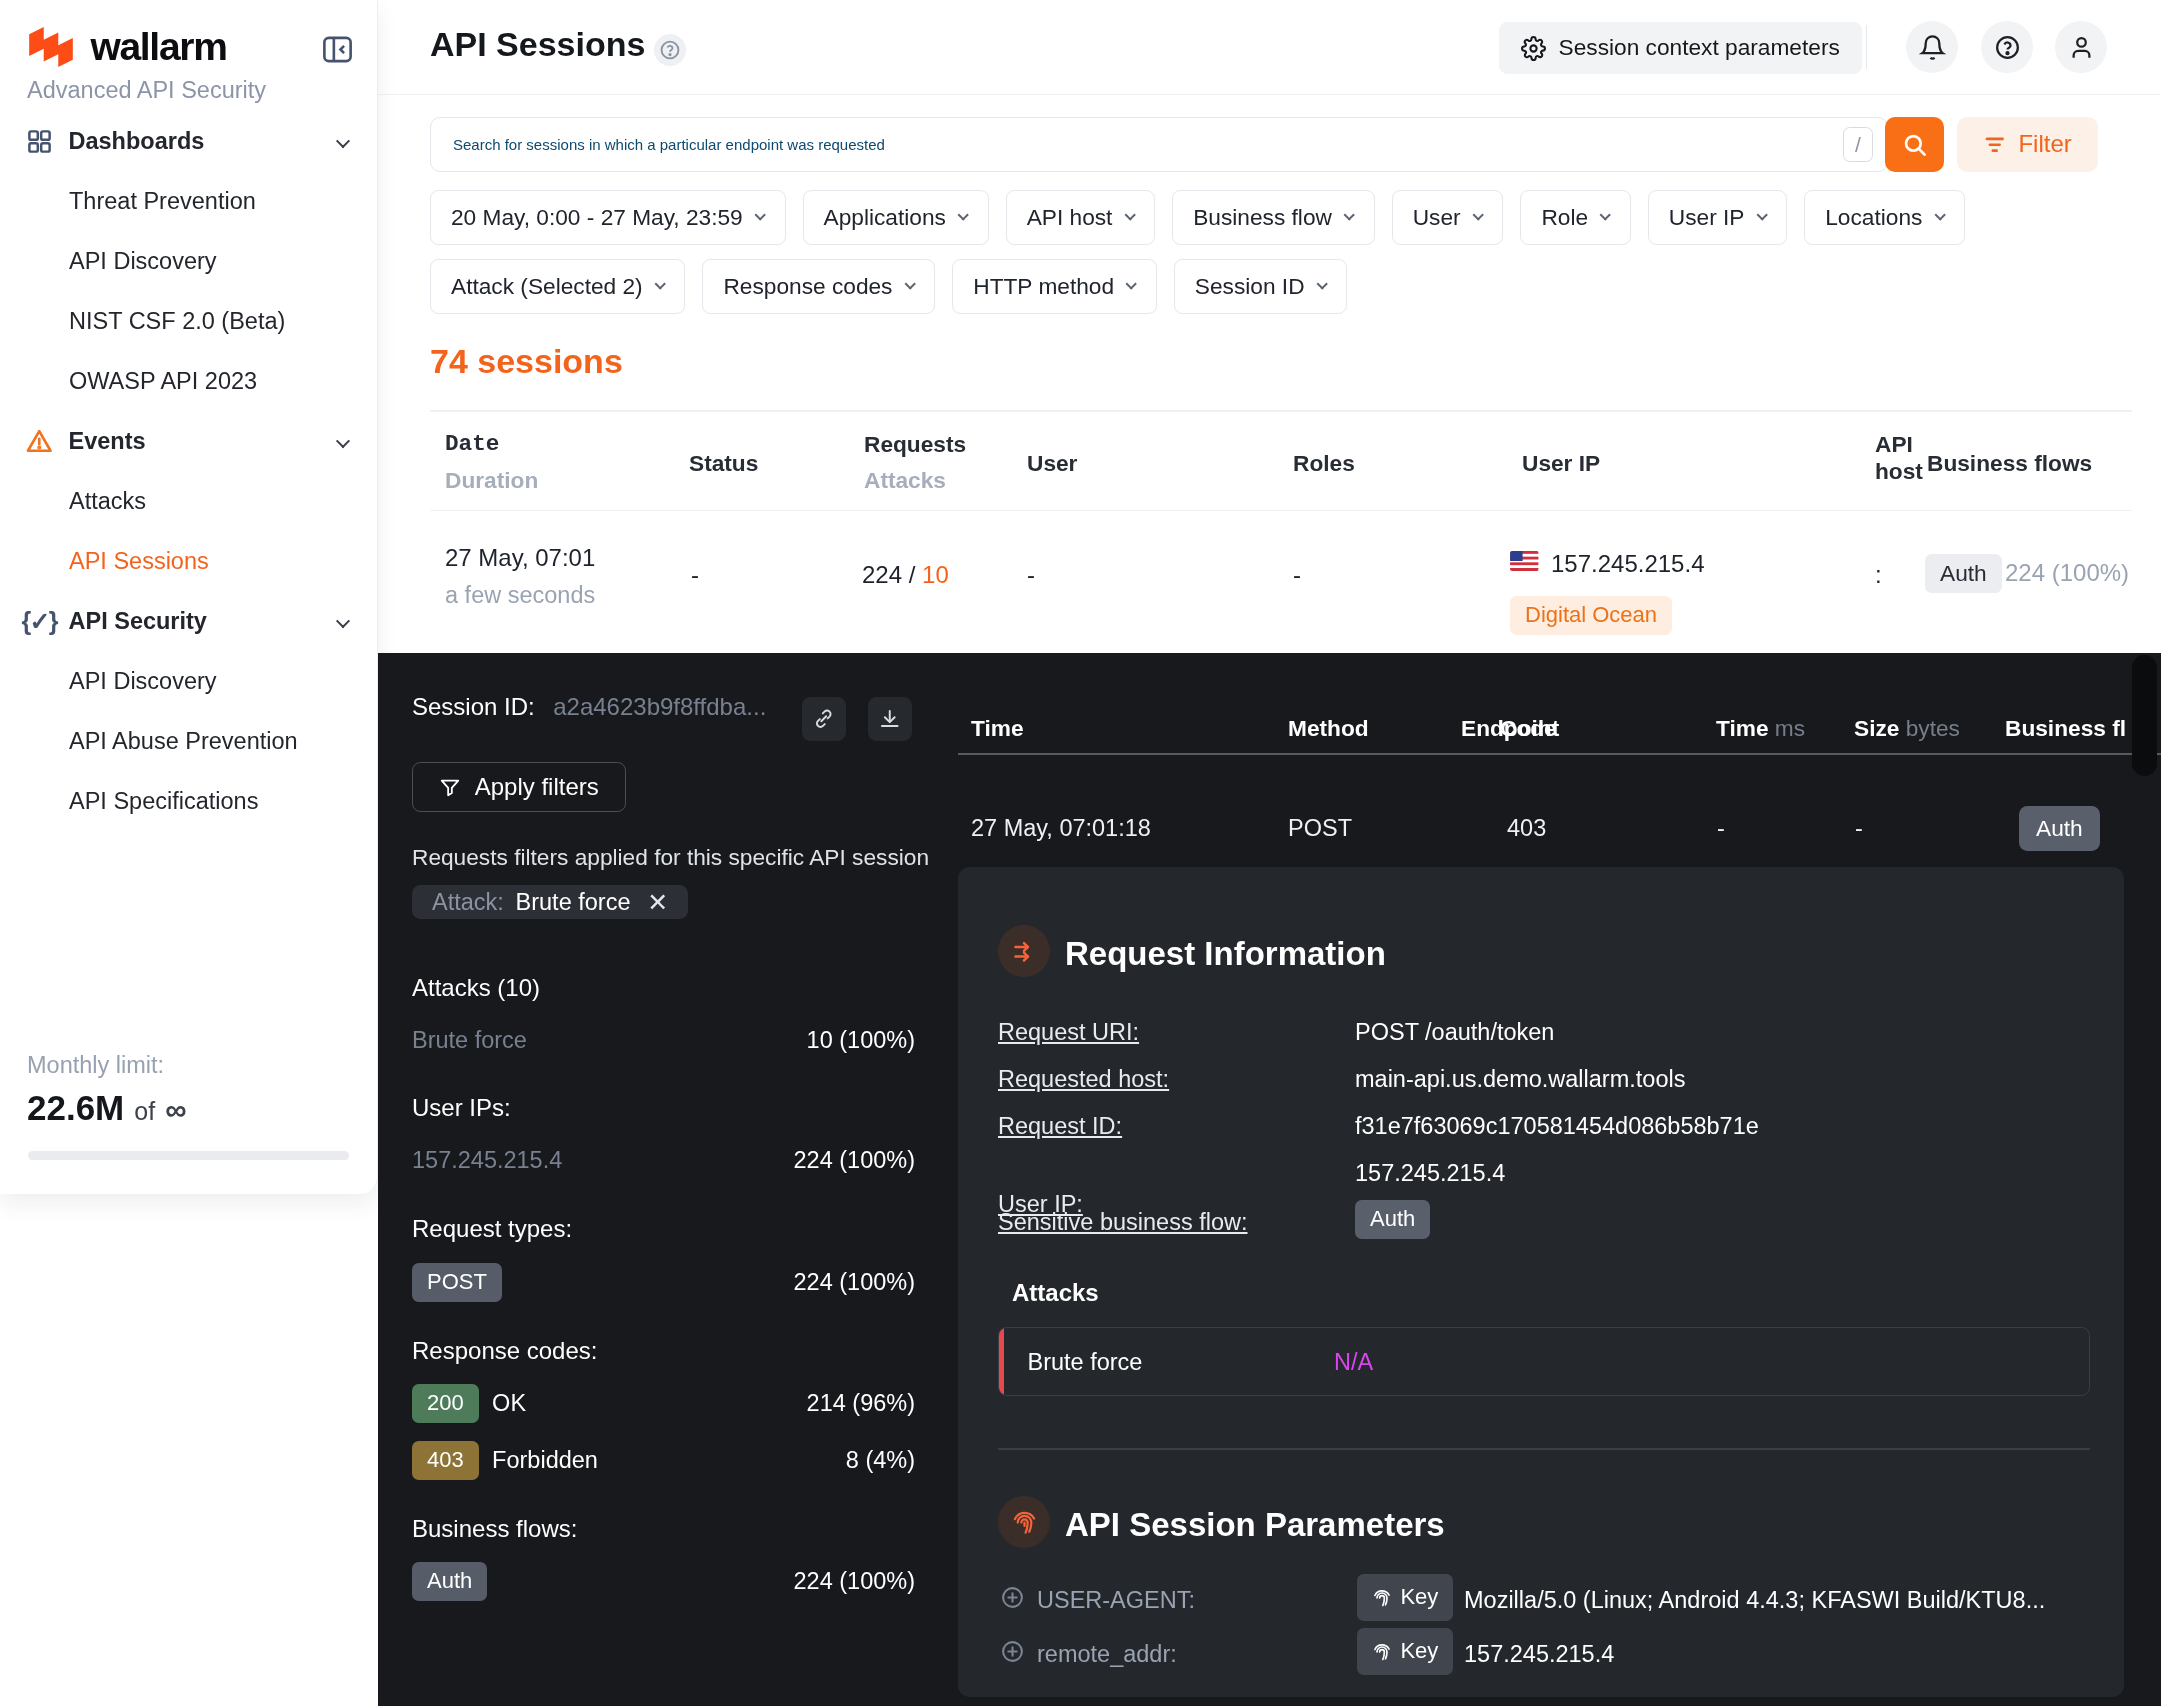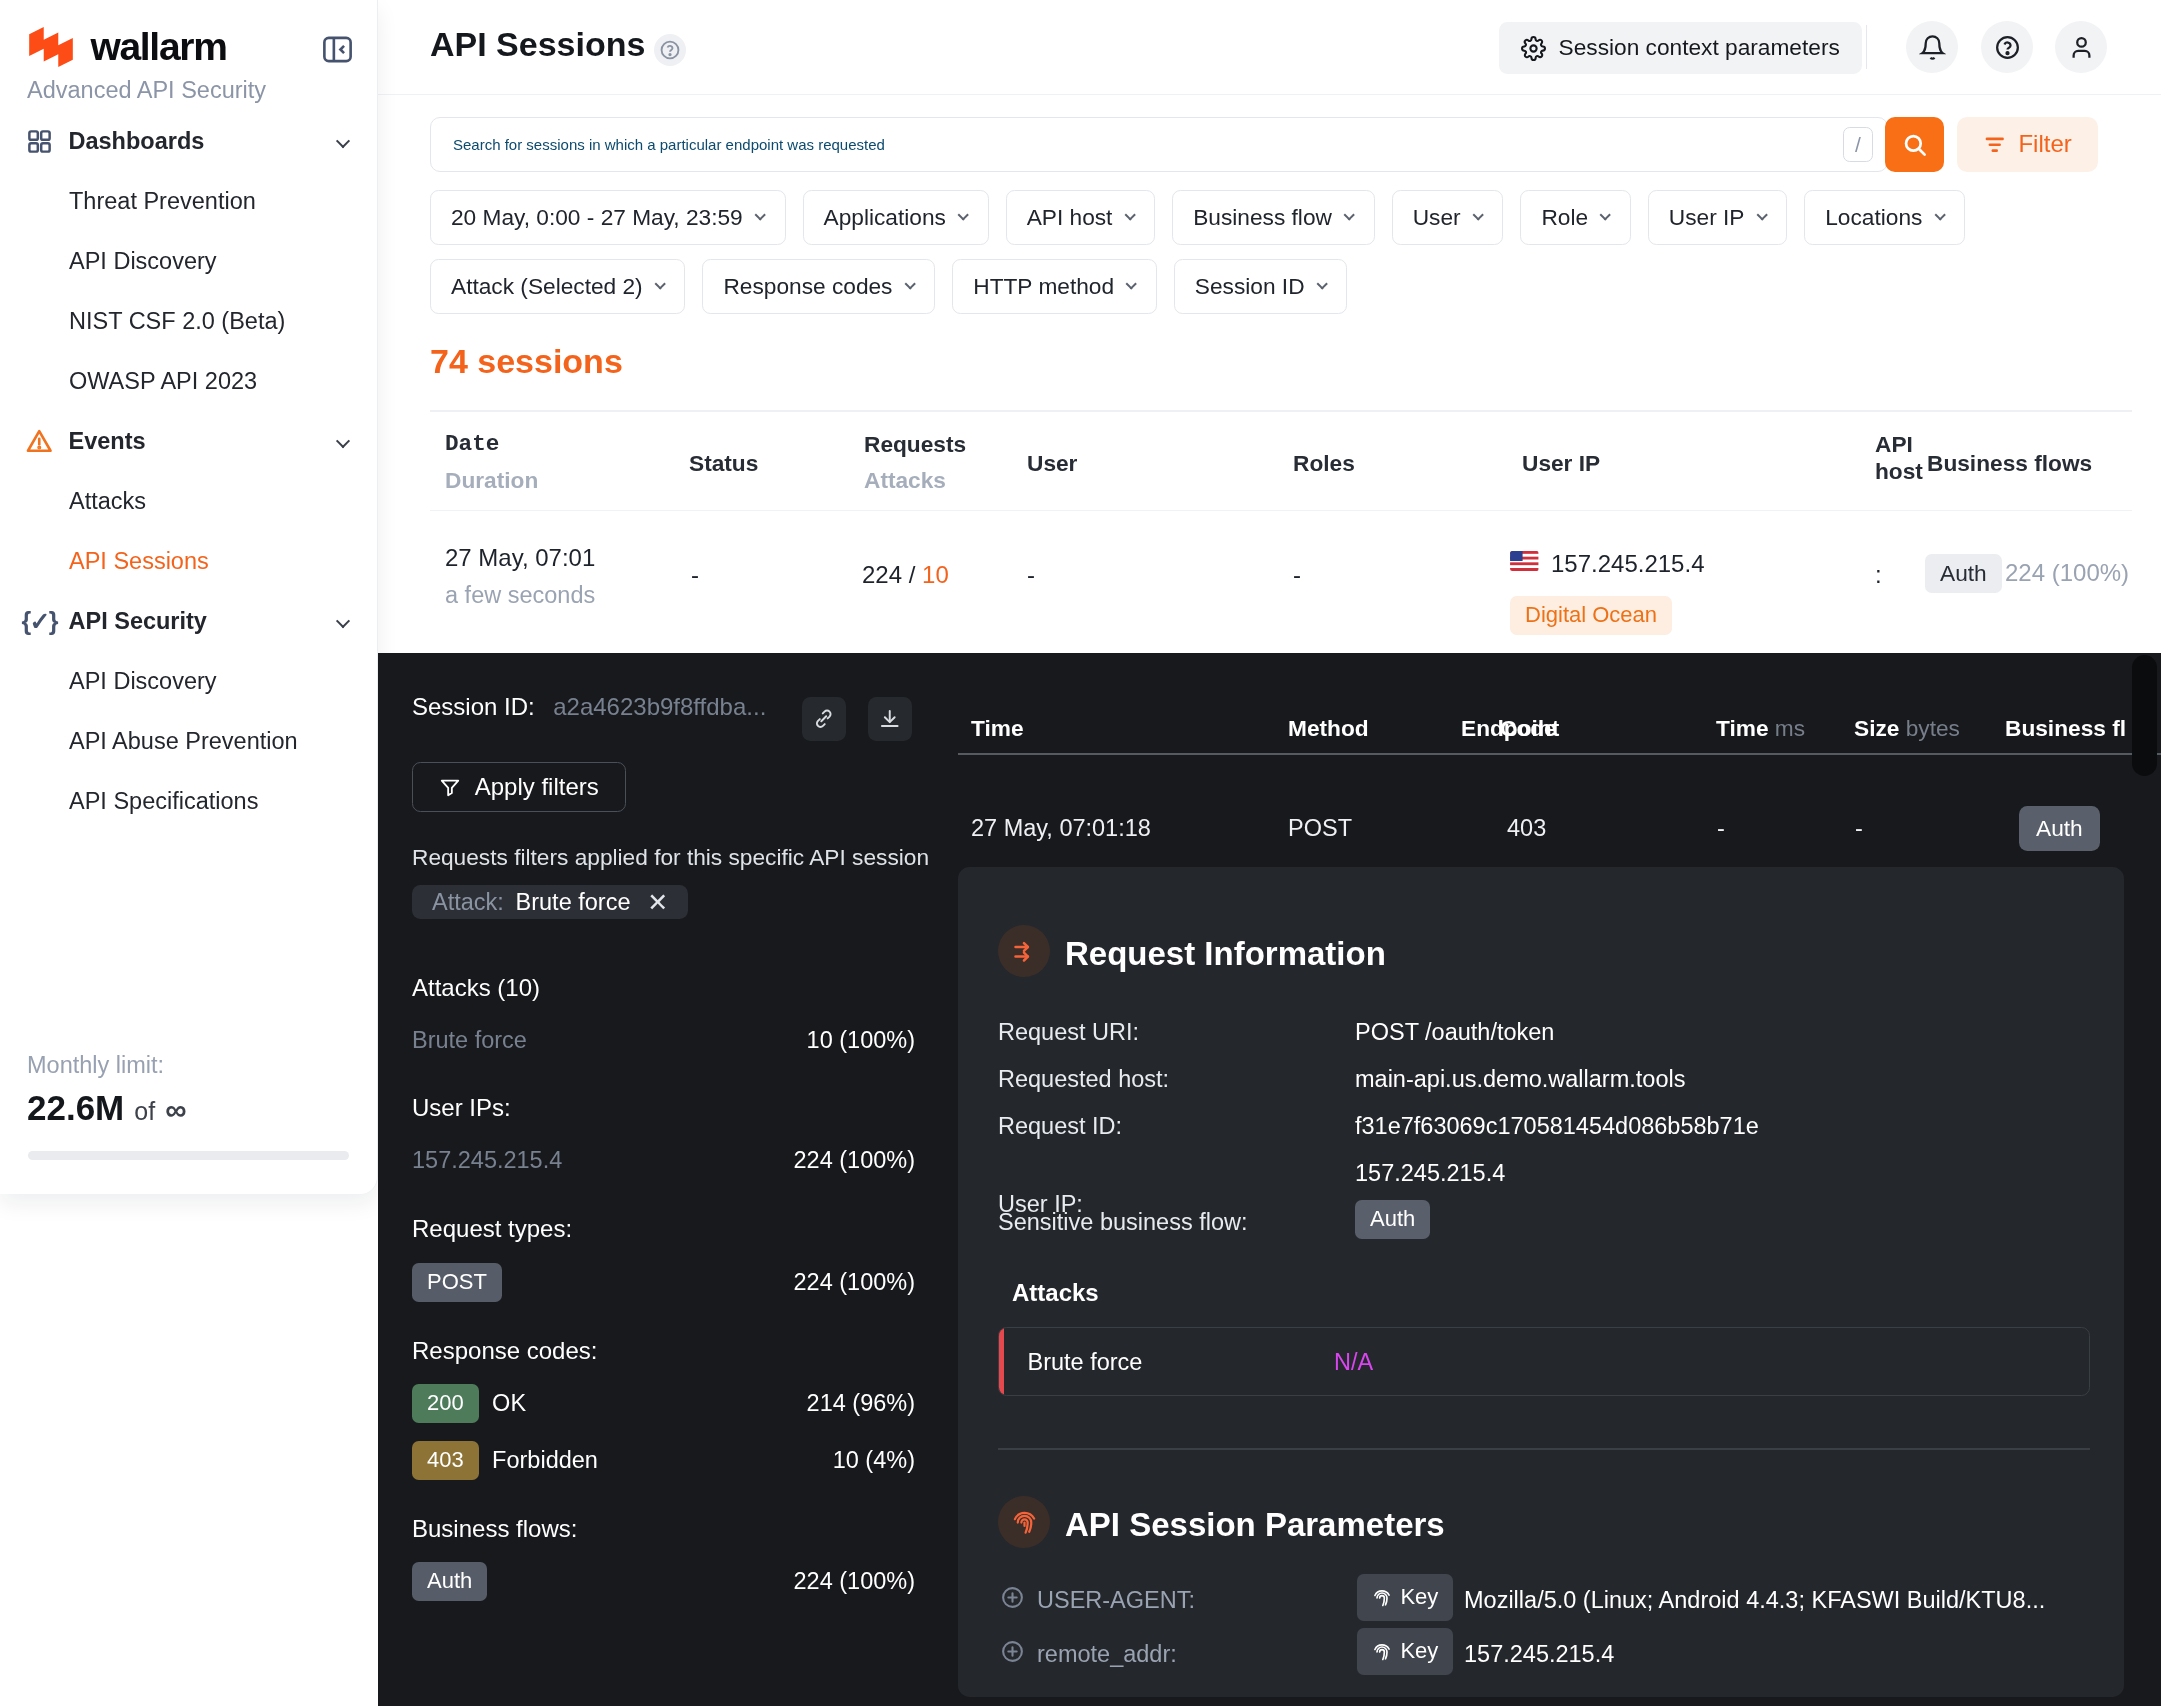--- a/index.html
+++ b/index.html
@@ -93,21 +93,21 @@
   .rt-unit { color:#767e8a; font-weight:normal; }
   .rt-divider { position:absolute; left:580px; top:100px; width:1203px; height:1.7px; background:#565a61; }
   .rt-cell { position:absolute; font-size:23.5px; color:#eef0f3; white-space:nowrap; }
   .rt-auth { position:absolute; left:1641px; top:153px; height:45px; padding:0 17px; background:#5a606b; border-radius:8.4px; color:#fff; font-size:22.7px; display:inline-flex; align-items:center; }
   .scroll-thumb { position:absolute; left:1754px; top:1.7px; width:25px; height:121px; background:#0b0c0e; border-radius:12.6px; cursor:grab; }
 
   
   .info-card { position:absolute; left:580px; top:214px; width:1166px; height:830px; background:#24272c; border-radius:11.7px; }
   .icircle { position:absolute; width:52px; height:52px; border-radius:50%; background:#3b2e28; display:flex; align-items:center; justify-content:center; color:#f4633a; }
   .card-title { position:absolute; left:107px; font-size:33px; font-weight:bold; color:#fff; }
-  .f-label { position:absolute; left:40px; font-size:23.5px; color:#e8ebef; }
+  .f-label { position:absolute; left:40px; font-size:23.5px; color:#e8ebef;text-decoration:underline; }
   .f-value { position:absolute; left:397px; font-size:23.5px; color:#fff; }
   .card-badge { position:absolute; left:397px; height:39px; padding:0 15px; background:#5a606b; border-radius:6.7px; color:#fff; font-size:22px; display:inline-flex; align-items:center; }
   .atk-sub { position:absolute; left:54px; top:412px; font-size:24px; font-weight:bold; color:#fff; }
   .atk-card { position:absolute; left:40px; top:460px; width:1092px; height:69px; border:1.7px solid #3a3e45; border-radius:8.4px; overflow:hidden; }
   .atk-card::before { content:""; position:absolute; left:0; top:0; bottom:0; width:5px; background:#e5484d; }
   .atk-name { position:absolute; left:28.5px; top:20px; font-size:23.5px; color:#fff; }
   .atk-na { position:absolute; left:335px; top:20px; font-size:23.5px; color:#d946ef; }
   .card-divider { position:absolute; left:40px; top:581px; width:1092px; height:1.7px; background:#3a3e45; }
   .p-plus { position:absolute; left:42px; color:#7b8494; }
   .p-label { position:absolute; left:79px; font-size:23.5px; color:#9aa3b2; }
@@ -428,21 +428,21 @@
         <span class="dbadge c200">200</span>
         <span class="badge-row-name">OK</span>
       </span>
     <span class="val">214 (96%)</span>
   </div>
   <div class="stat-row" style="top:788px; height:39px;">
     <span style="display:flex; align-items:center;">
         <span class="dbadge c403">403</span>
         <span class="badge-row-name">Forbidden</span>
       </span>
-    <span class="val">10 (4%)</span>
+    <span class="val">8 (4%)</span>
   </div>
 
   <div class="sec-title" style="top:862px;">Business flows:</div>
   <div class="stat-row" style="top:909px; height:39px;">
     <span class="dbadge">Auth</span>
     <span class="val">224 (100%)</span>
   </div>
 
   <span class="rt-col" style="left:593px; top:62px;">Time</span>
   <span class="rt-col" style="left:910px; top:62px;">Method</span>

